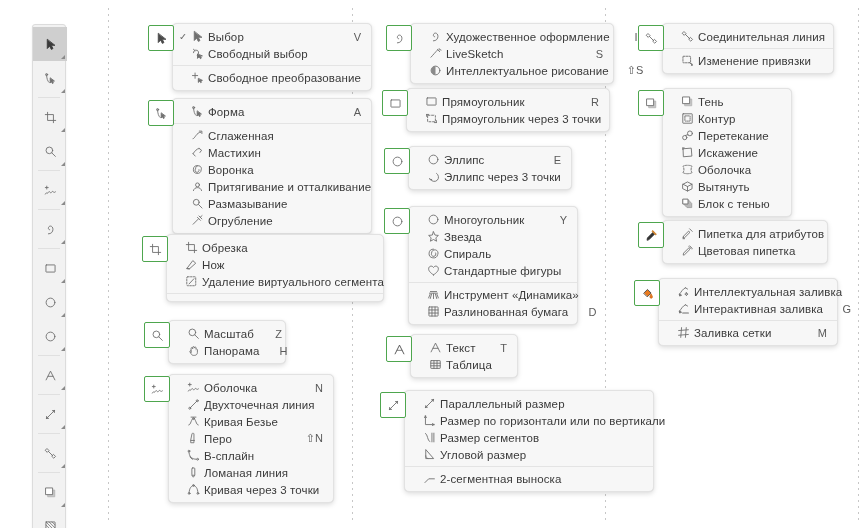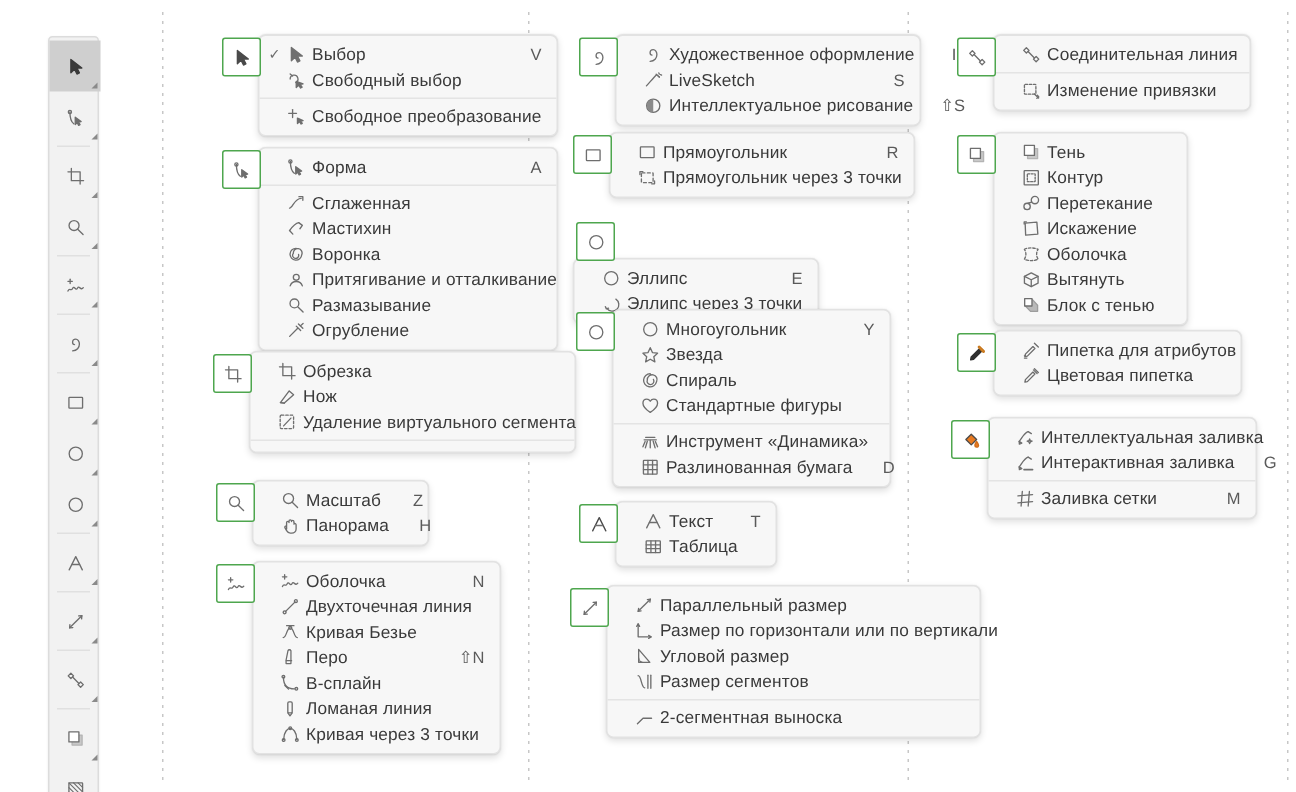--- a/index.html
+++ b/index.html
@@ -643,21 +643,21 @@
                 <rect x="3.2" y="4" width="9.6" height="8" rx="0.5" stroke-dasharray="2.4 2"></rect>
                 <path d="M2 3 L4.4 3 M2 3 L2 5.4"></path>
                 <path d="M14 13 L11.6 13 M14 13 L14 10.6"></path>
               </svg>
             </span>
             <span class="mi-label">Прямоугольник через 3 точки</span>
             <span class="mi-key"></span>
           </div>
         </div>
       </div>
-      <div class="group" style="left: 384px; top: 148px; flex-direction: column;">
+      <div class="group" style="left: 384px; top: 148px;">
         <div class="launcher">
           <span>
             <svg width="13" height="13" viewBox="0 0 16 16" fill="none" stroke="#6e6e6e" stroke-width="1.1" stroke-linecap="round" stroke-linejoin="round">
               <circle cx="8" cy="8" r="5.4"></circle>
             </svg>
           </span>
         </div>
         <div class="menu" style="width: 164px;">
           <div class="mi">
             <span class="chk"></span>
@@ -683,21 +683,21 @@
         </div>
       </div>
       <div class="group" style="left: 384px; top: 208px;">
         <div class="launcher">
           <span>
             <svg width="13" height="13" viewBox="0 0 16 16" fill="none" stroke="#6e6e6e" stroke-width="1.1" stroke-linecap="round" stroke-linejoin="round">
               <circle cx="8" cy="8" r="5.4"></circle>
             </svg>
           </span>
         </div>
-        <div class="menu" style="width: 186px;">
+        <div class="menu" style="width: 170px;">
           <div class="mi">
             <span class="chk"></span>
             <span class="mi-ico">
               <svg width="13" height="13" viewBox="0 0 16 16" fill="none" stroke="#6e6e6e" stroke-width="1.1" stroke-linecap="round" stroke-linejoin="round">
                 <circle cx="8" cy="8" r="5.4"></circle>
               </svg>
             </span>
             <span class="mi-label">Многоугольник</span>
             <span class="mi-key">Y</span>
           </div>
@@ -827,37 +827,37 @@
                 <path d="M13.6 13 L11.6 11.8 M13.6 13 L11.6 14.2"></path>
               </svg>
             </span>
             <span class="mi-label">Размер по горизонтали или по вертикали</span>
             <span class="mi-key"></span>
           </div>
           <div class="mi">
             <span class="chk"></span>
             <span class="mi-ico">
               <svg width="13" height="13" viewBox="0 0 16 16" fill="none" stroke="#6e6e6e" stroke-width="1.1" stroke-linecap="round" stroke-linejoin="round">
-                <path d="M3.4 2.4 L3.4 13 L12.6 13 Z"></path>
-                <path d="M3.4 9.6 A3.4 3.4 0 0 0 6.8 13" stroke-dasharray="1.6 1.2"></path>
-              </svg>
-            </span>
-            <span class="mi-label">Угловой размер</span>
-            <span class="mi-key"></span>
-          </div>
-          <div class="mi">
-            <span class="chk"></span>
-            <span class="mi-ico">
-              <svg width="13" height="13" viewBox="0 0 16 16" fill="none" stroke="#6e6e6e" stroke-width="1.1" stroke-linecap="round" stroke-linejoin="round">
                 <path d="M3 3 C5.6 3 5.6 13 8.4 13"></path>
                 <path d="M11 2.6 L11 13.4"></path>
                 <path d="M13.4 2.6 L13.4 13.4"></path>
               </svg>
             </span>
             <span class="mi-label">Размер сегментов</span>
+            <span class="mi-key"></span>
+          </div>
+          <div class="mi">
+            <span class="chk"></span>
+            <span class="mi-ico">
+              <svg width="13" height="13" viewBox="0 0 16 16" fill="none" stroke="#6e6e6e" stroke-width="1.1" stroke-linecap="round" stroke-linejoin="round">
+                <path d="M3.4 2.4 L3.4 13 L12.6 13 Z"></path>
+                <path d="M3.4 9.6 A3.4 3.4 0 0 0 6.8 13" stroke-dasharray="1.6 1.2"></path>
+              </svg>
+            </span>
+            <span class="mi-label">Угловой размер</span>
             <span class="mi-key"></span>
           </div>
           <div class="m-sep"></div>
           <div class="mi">
             <span class="chk"></span>
             <span class="mi-ico">
               <svg width="13" height="13" viewBox="0 0 16 16" fill="none" stroke="#6e6e6e" stroke-width="1.1" stroke-linecap="round" stroke-linejoin="round">
                 <path d="M2.4 13 L7 8.4 L14 8.4"></path>
               </svg>
             </span>

